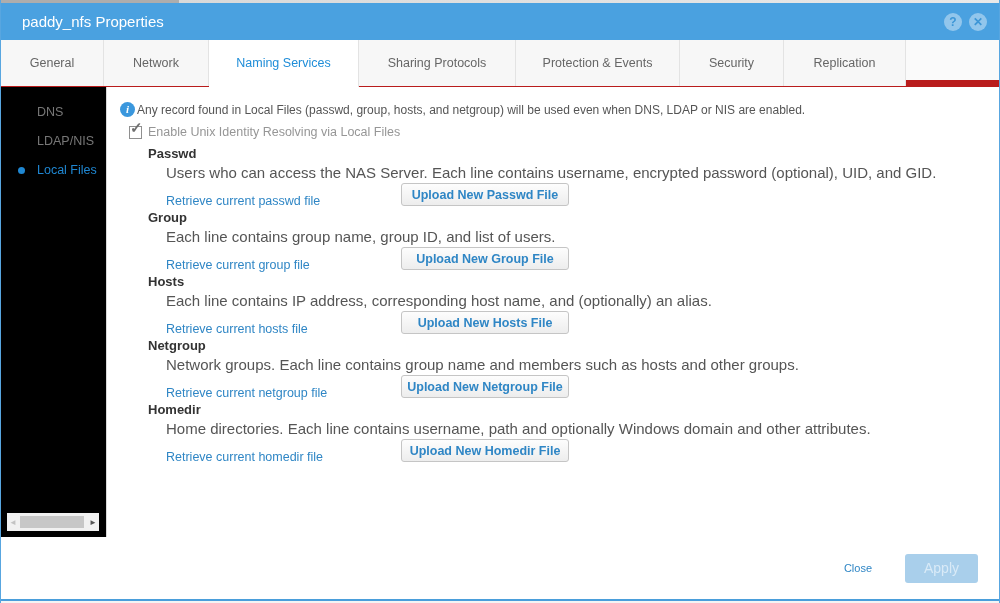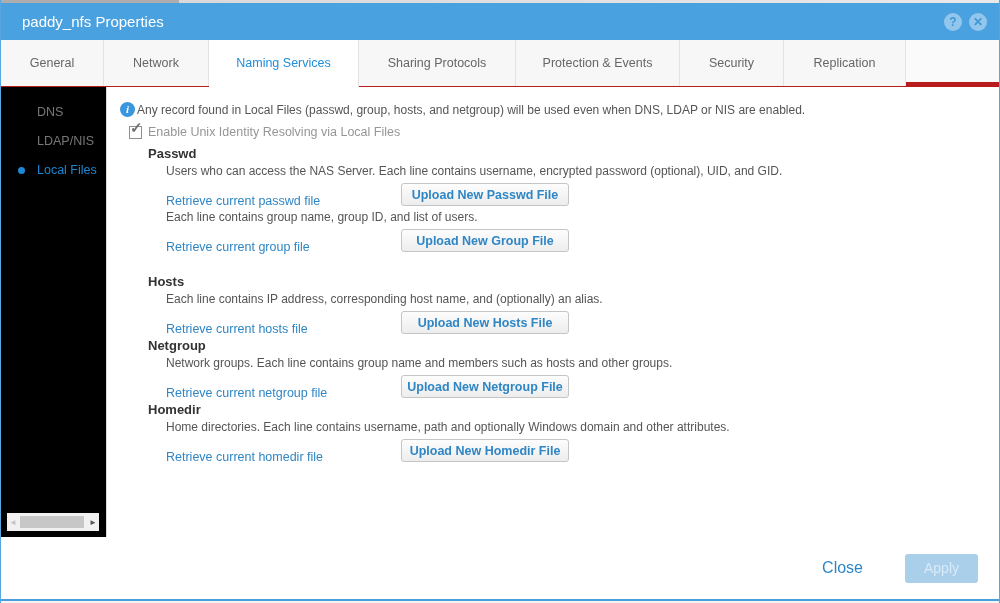--- a/index.html
+++ b/index.html
@@ -13,21 +13,21 @@
   .top-artifact { height:3px; background:linear-gradient(to right,#adadad 0,#adadad 178px,#d9d9d9 178px,#e9e9e9 100%); }
 
   
   .titlebar { height:37px; background:#4aa1e0; display:flex; align-items:center; padding:0 12px 0 21px; }
   .titlebar-title { color:#fff; font-size:15px; flex:1; }
   .tb-icon { width:18px; height:18px; border-radius:50%; background:rgba(255,255,255,.4);
              color:#3d96d6; font-size:12px; font-weight:bold; line-height:18px; text-align:center;
              margin-left:7px; cursor:pointer; }
 
   
-  .tabs { display:flex; height:47px; background:#1d4ed8; border-bottom:5px solid #b91c1c; }
+  .tabs { display:flex; height:47px; background:#1d4ed8; border-bottom:7px solid #b91c1c; }
   .tab { height:46px; line-height:46px; text-align:center; font-size:12.5px; color:#666;
          background:#f7f7f7; border-right:1px solid #e3e3e3; cursor:pointer; white-space:nowrap; }
   .tab.active { background:#fff; color:#1f8dd8; height:47px; position:relative; z-index:2; }
   .tabs-filler { flex:1; background:#fafafa; }
 
   
   .body { display:flex; height:450px; }
   .sidebar { width:106px; background:#000000; border-right:1px solid #d9d9d9; position:relative; padding-top:11px; }
   .side-item { height:29px; line-height:29px; font-size:12.5px; color:#777; padding-left:36px; cursor:pointer; position:relative; white-space:nowrap; }
   .side-item.active { color:#1f87d2; }
@@ -49,30 +49,30 @@
   .info-text { font-size:12px; color:#555; margin-left:2px; }
 
   .check-row { display:flex; align-items:center; margin:8px 0 0 14px; }
   .checkbox { width:13px; height:13px; border:1px solid #8f8f8f; background:#fff; position:relative; cursor:pointer; flex:none; }
   .checkbox .mark { position:absolute; left:0px; top:-8px; font-size:15px; font-weight:bold; color:#6e6e6e; }
   .check-label { font-size:12.5px; color:#969696; margin-left:6px; }
 
   .sections { margin:7px 0 0 33px; }
   .section { height:64px; }
   .section-title { font-size:13px; font-weight:bold; color:#333; height:18px; }
-  .section-desc { font-size:12px; color:#555; margin-left:18px; height:19px; }
+  .section-desc { font-size:15px; color:#555; margin-left:18px; height:19px; }
   .section-row { position:relative; margin-left:18px; height:27px; }
   .retrieve-link { font-size:12.5px; color:#2f86c5; text-decoration:none; cursor:pointer; position:relative; top:8px; }
   .upload-btn { position:absolute; left:235px; top:0; width:168px; height:23px;
                 background:linear-gradient(#fdfdfd,#ededed); border:1px solid #c5c5c5; border-radius:3px;
                 color:#2f86c5; font-family:"Liberation Sans", sans-serif; font-size:12.5px; font-weight:bold; cursor:pointer; }
 
   
   .footer { height:62px; background:#fff; display:flex; align-items:center; justify-content:flex-end; padding-right:21px; }
-  .close-link { color:#2f86c5; font-size:16px; text-decoration:none; cursor:pointer; margin-right:42px; }
+  .close-link { color:#2f86c5; font-size:11px; text-decoration:none; cursor:pointer; margin-right:33px; }
   .apply-btn { width:73px; height:29px; background:#a9cfeb; border:none; border-radius:3px;
                color:#d9eaf7; font-family:"Liberation Sans", sans-serif; font-size:14px; cursor:default; }
 
   .bottom-line { height:2px; background:#4a9edb; }
   .bottom-under { height:2px; background:#f4f4f4; }
 </style>
 </head>
 <body>
 
 <div class="dialog">
@@ -129,20 +129,21 @@
         <div class="section">
           <div class="section-title">Passwd</div>
           <div class="section-desc">Users who can access the NAS Server. Each line contains username, encrypted password (optional), UID, and GID.</div>
           <div class="section-row">
             <a class="retrieve-link">Retrieve current passwd file</a>
             <button class="upload-btn">Upload New Passwd File</button>
           </div>
         </div>
 
         <div class="section">
+          <div class="section-title">Group</div>
           <div class="section-desc">Each line contains group name, group ID, and list of users.</div>
           <div class="section-row">
             <a class="retrieve-link">Retrieve current group file</a>
             <button class="upload-btn">Upload New Group File</button>
           </div>
         </div>
 
         <div class="section">
           <div class="section-title">Hosts</div>
           <div class="section-desc">Each line contains IP address, corresponding host name, and (optionally) an alias.</div>

